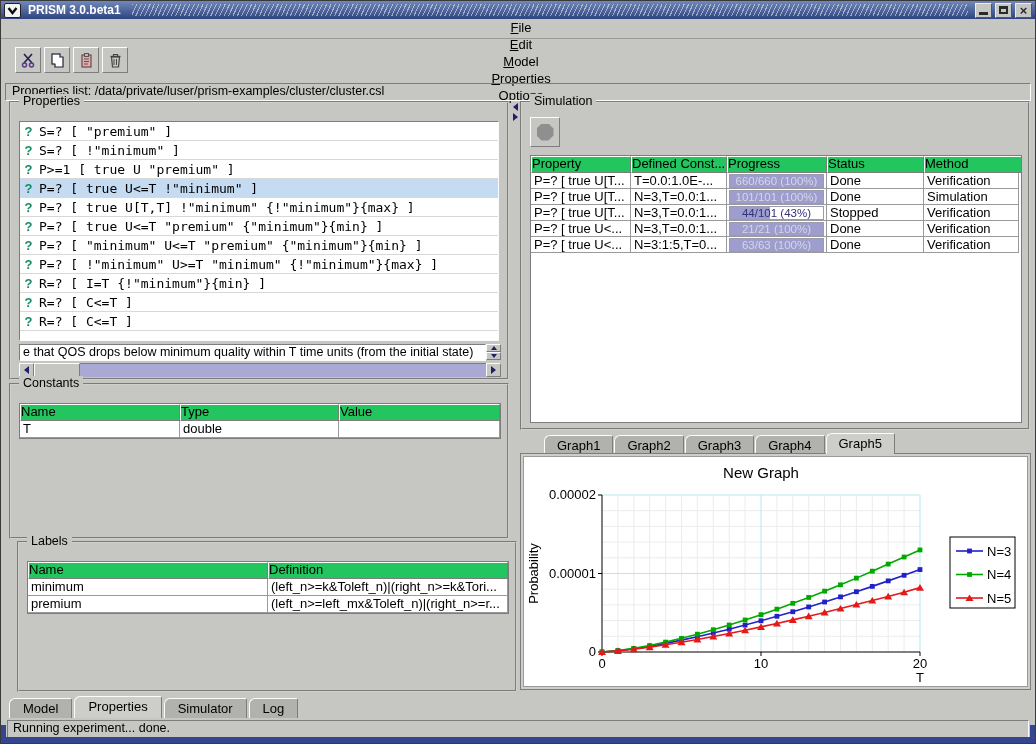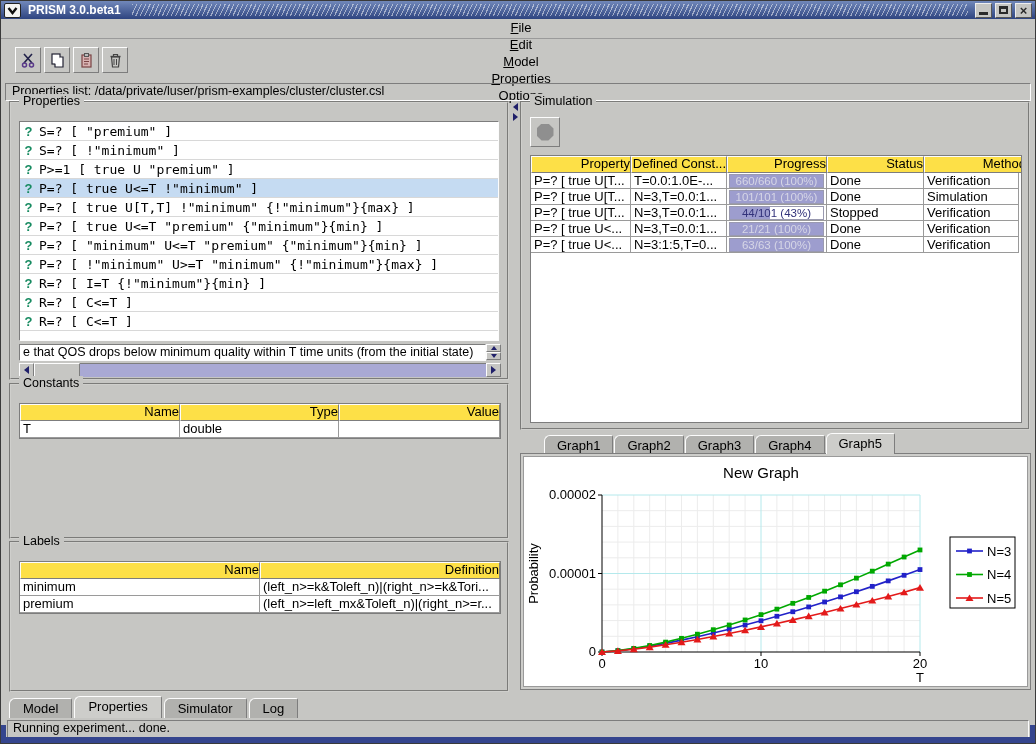--- a/index.html
+++ b/index.html
@@ -30,21 +30,21 @@
   .toolbar{position:absolute;top:38px;left:0;right:0;height:42px;display:flex;align-items:center;gap:3px;padding-left:14px;}
   .tool-btn{width:26px;height:26px;box-sizing:border-box;background:#c6c6c3;display:flex;align-items:center;justify-content:center;padding:0;}
   .propsbar{position:absolute;top:82px;left:4px;right:4px;height:16px;line-height:15px;font-size:12.5px;padding-left:6px;
     box-sizing:content-box;white-space:nowrap;overflow:hidden;}
 
   
   .group{position:absolute;border:2px groove #cfcfcc;box-sizing:border-box;}
   .gtitle{position:absolute;top:-9px;left:8px;background:#c6c6c3;padding:0 4px;font-size:12.5px;}
   #g-properties{left:8px;top:100px;width:500px;height:279px;}
   #g-constants{left:8px;top:382px;width:500px;height:156px;}
-  #g-labels{left:8px;top:540px;width:500px;height:151px;}
+  #g-labels{left:16px;top:540px;width:500px;height:151px;}
   #g-experiments{left:519px;top:100px;width:510px;height:329px;}
 
   
   .plist{position:absolute;left:8px;top:18px;width:480px;height:220px;background:#fff;overflow:hidden;box-sizing:border-box;}
   .prow{height:19px;display:flex;align-items:center;gap:5px;padding-left:3px;border-bottom:1px solid #d8d8d8;box-sizing:border-box;}
   .prow.sel{background:#c5dbf2;}
   .picon{color:#168a60;font-weight:bold;font-size:13px;width:11px;text-align:center;flex:0 0 auto;}
   .ptext{font-family:"DejaVu Sans Mono",monospace;font-size:13px;white-space:pre;}
   .comment{position:absolute;left:8px;top:241px;width:462px;height:15px;background:#fff;font-size:12.5px;line-height:14px;
     white-space:nowrap;overflow:hidden;padding-left:3px;box-sizing:content-box;}
@@ -58,22 +58,22 @@
   .tri-up{border-left:3px solid transparent;border-right:3px solid transparent;border-bottom:4px solid #20206a;}
   .tri-down{border-left:3px solid transparent;border-right:3px solid transparent;border-top:4px solid #20206a;}
   .tri-left{border-top:4px solid transparent;border-bottom:4px solid transparent;border-right:5px solid #20206a;}
   .tri-right{border-top:4px solid transparent;border-bottom:4px solid transparent;border-left:5px solid #20206a;}
 
   
   .jtable{position:absolute;box-sizing:border-box;border:1px solid #7d7d7d;background:#c6c6c3;}
   #constants-table{left:8px;top:18px;width:482px;}
   #labels-table{left:8px;top:18px;width:482px;}
   .trow{display:flex;height:17px;box-sizing:border-box;}
-  .th{box-sizing:border-box;background:#fde047;border:1px solid;border-color:#fcfcfc #7d7d7d #7d7d7d #fcfcfc;
-    text-align:right;font-size:13px;line-height:14px;overflow:hidden;white-space:nowrap;flex:0 0 auto;}
+  .th{box-sizing:border-box;background:#22c55e;border:1px solid;border-color:#fcfcfc #7d7d7d #7d7d7d #fcfcfc;
+    text-align:left;font-size:13px;line-height:14px;overflow:hidden;white-space:nowrap;flex:0 0 auto;}
   .td{box-sizing:border-box;background:#fff;border-right:1px solid #9a9a9a;border-bottom:1px solid #9a9a9a;
     font-size:13px;line-height:15px;padding-left:3px;overflow:hidden;white-space:nowrap;flex:0 0 auto;}
 
   
   .stopbtn{position:absolute;left:8px;top:14px;width:30px;height:30px;box-sizing:border-box;background:#c6c6c3;
     display:flex;align-items:center;justify-content:center;padding:0;}
   .octagon{width:17px;height:17px;background:#8f8f8f;
     clip-path:polygon(30% 0,70% 0,100% 30%,100% 70%,70% 100%,30% 100%,0 70%,0 30%);}
   #exp-table{position:absolute;left:8px;top:52px;width:492px;height:268px;background:#fff;box-sizing:border-box;overflow:hidden;}
   #exp-table .trow.body{height:16px;}

